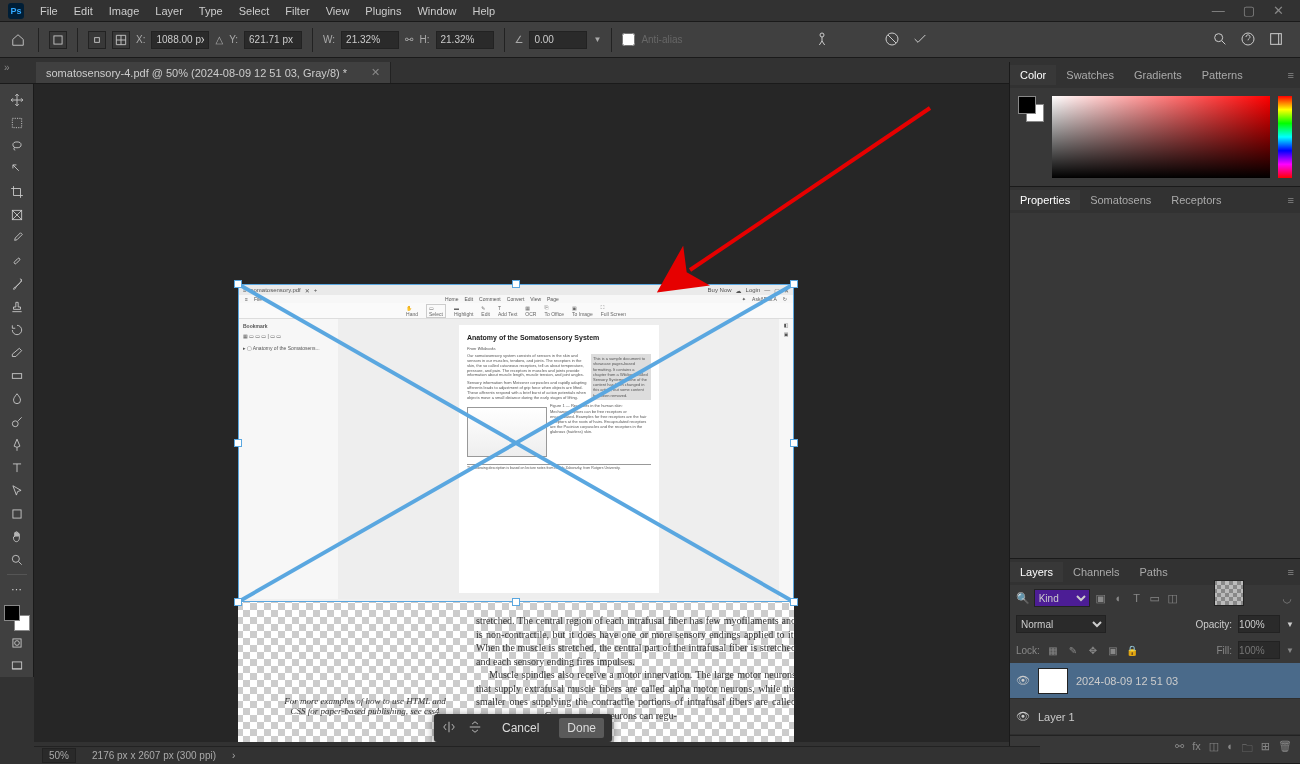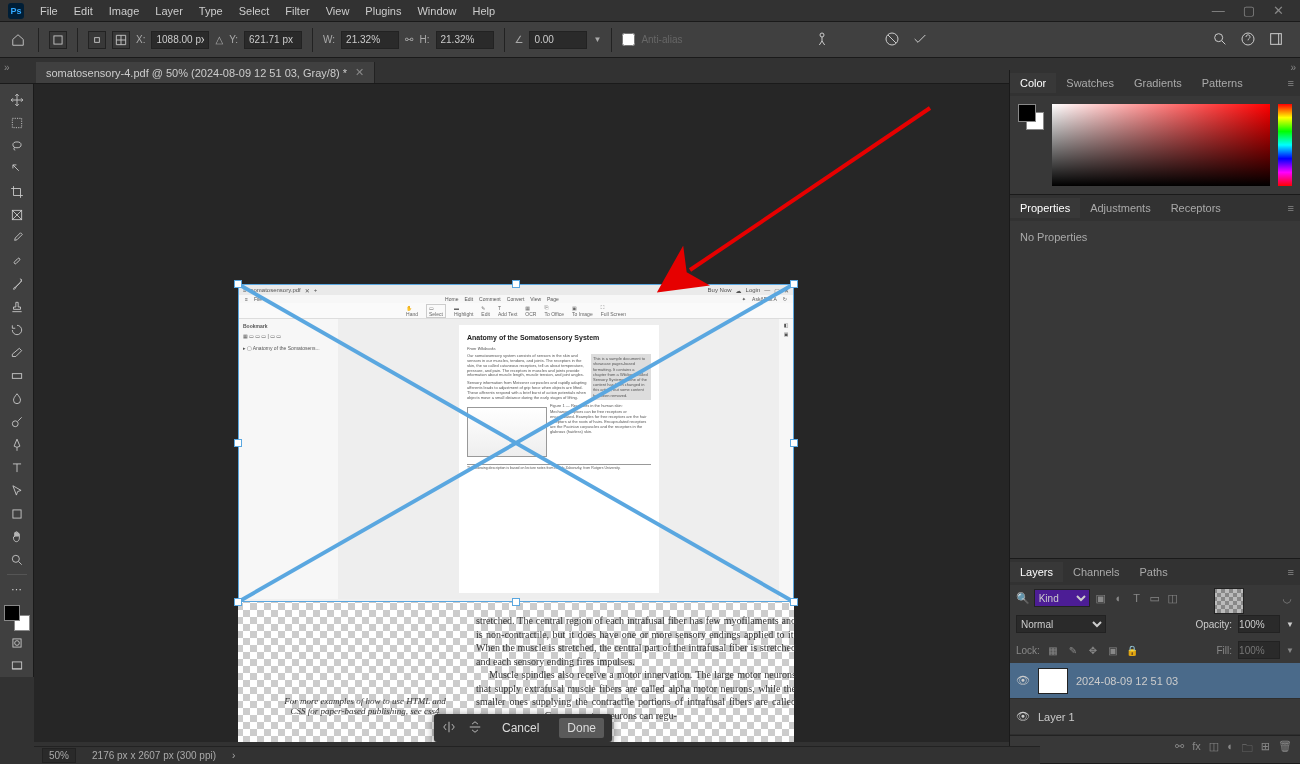--- a/index.html
+++ b/index.html
@@ -18,21 +18,21 @@
 .optionsbar .sep { width: 1px; height: 24px; background: #222; margin: 0 4px; }
 .optionsbar .field-label { color: #aaa; }
 .optionsbar input[type="text"] { background: #2a2a2a; border: 1px solid #222; color: #ccc; width: 58px; height: 18px; padding: 0 4px; font-size: 10px; }
 .optionsbar .btn-ico { width: 18px; height: 18px; display: flex; align-items: center; justify-content: center; cursor: pointer; border: 1px solid #222; background: #383838; }
 .optionsbar .right-icons { margin-left: auto; display: flex; gap: 12px; align-items: center; padding-right: 8px; }
 .optionsbar .right-icons svg { width: 16px; height: 16px; }
 
 
 .tabbar { height: 26px; background: #323232; display: flex; align-items: flex-end; padding-left: 36px; border-bottom: 1px solid #1a1a1a; }
 .tabbar .expand-left { position: absolute; left: 4px; top: 62px; color: #888; font-size: 10px; }
-.tab { background: #404040; padding: 4px 10px; font-size: 11px; border-right: 1px solid #222; display: flex; align-items: center; gap: 8px; }
+.tab { background: #404040; padding: 4px 10px; font-size: 11px; border-right: 1px solid #222; display: flex; align-items: center; gap: 24px; }
 .tab .close { color: #888; cursor: pointer; }
 
 
 .toolbar { position: absolute; left: 0; top: 84px; width: 34px; background: #404040; border-right: 1px solid #1a1a1a; display: flex; flex-direction: column; align-items: center; padding-top: 4px; }
 .toolbar .tool { width: 28px; height: 23px; display: flex; align-items: center; justify-content: center; cursor: pointer; color: #ccc; position: relative; }
 .toolbar .divider { width: 20px; height: 1px; background: #555; margin: 3px 0; }
 .toolbar .colorbox { width: 26px; height: 26px; position: relative; margin-top: 4px; }
 .toolbar .colorbox .fg { width: 16px; height: 16px; background: #000; border: 1px solid #888; position: absolute; top: 0; left: 0; }
 .toolbar .colorbox .bg { width: 16px; height: 16px; background: #fff; border: 1px solid #888; position: absolute; bottom: 0; right: 0; }
 
@@ -80,21 +80,21 @@
 .commitbar svg { width: 14px; height: 14px; }
 
 
 .red-arrow { position: absolute; top: 100px; left: 640px; pointer-events: none; z-index: 50; }
 
 
 .right-collapse { position: absolute; right: 260px; top: 84px; width: 28px; background: #383838; height: calc(100% - 106px); border-right: 1px solid #1a1a1a; display: flex; flex-direction: column; align-items: center; padding-top: 4px; gap: 6px; }
 .right-collapse .icon { width: 20px; height: 20px; display: flex; align-items: center; justify-content: center; cursor: pointer; }
 
 
-.panels { position: absolute; right: 0; top: 70px; width: 291px; bottom: 0; background: #383838; border-left: 1px solid #1a1a1a; display: flex; flex-direction: column; }
+.panels { position: absolute; right: 0; top: 62px; width: 291px; bottom: 0; background: #383838; border-left: 1px solid #1a1a1a; display: flex; flex-direction: column; }
 .panel { border-bottom: 1px solid #1a1a1a; }
 .panel-tabs { display: flex; background: #323232; height: 26px; align-items: center; }
 .panel-tab { padding: 4px 10px; font-size: 11px; color: #aaa; cursor: pointer; }
 .panel-tab.active { background: #383838; color: #fff; }
 .panel-menu { margin-left: auto; padding: 0 6px; color: #888; cursor: pointer; }
 
 
 .color-panel-body { display: flex; gap: 8px; padding: 8px; }
 .color-swatches { width: 26px; height: 26px; position: relative; }
 .color-swatches .fg { width: 18px; height: 18px; background: #000; border: 1px solid #888; position: absolute; top: 0; left: 0; z-index: 1; }
@@ -519,25 +519,24 @@
           <div class="fg"></div>
         </div>
       <div class="color-field"></div>
       <div class="hue-strip"></div>
     </div>
   </div>
 
   <div class="panel" style="flex:1">
     <div class="panel-tabs">
       <div class="panel-tab active">Properties</div>
-      <div class="panel-tab">Adjustments</div>
+      <div class="panel-tab">Somatosens</div>
       <div class="panel-tab">Receptors</div>
       <div class="panel-menu">≡</div>
     </div>
-    <div class="props-body">No Properties</div>
   </div>
 
   <div class="panel">
     <div class="panel-tabs">
       <div class="panel-tab active">Layers</div>
       <div class="panel-tab">Channels</div>
       <div class="panel-tab">Paths</div>
       <div class="panel-menu">≡</div>
     </div>
     <div class="layers-filter">

